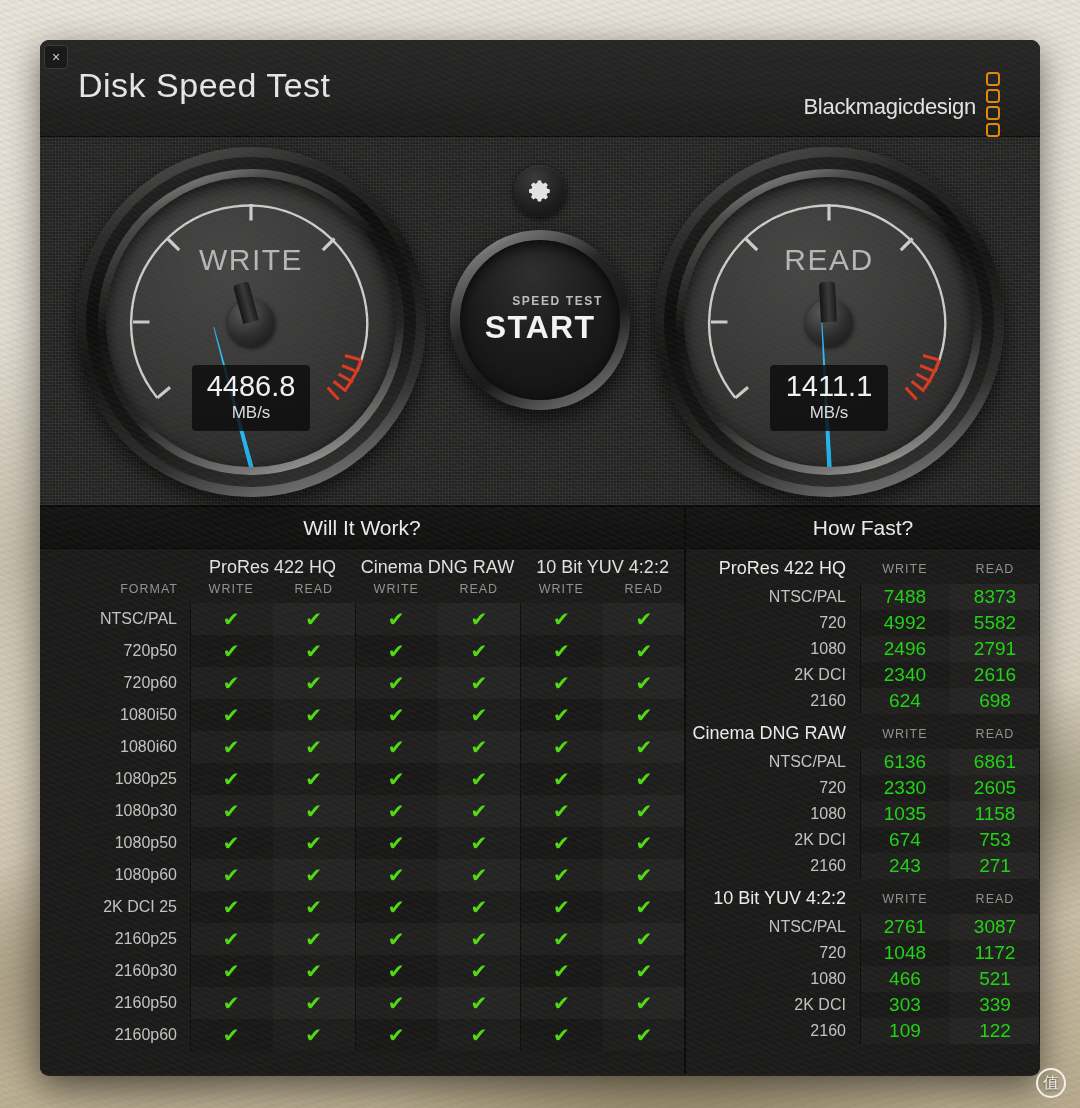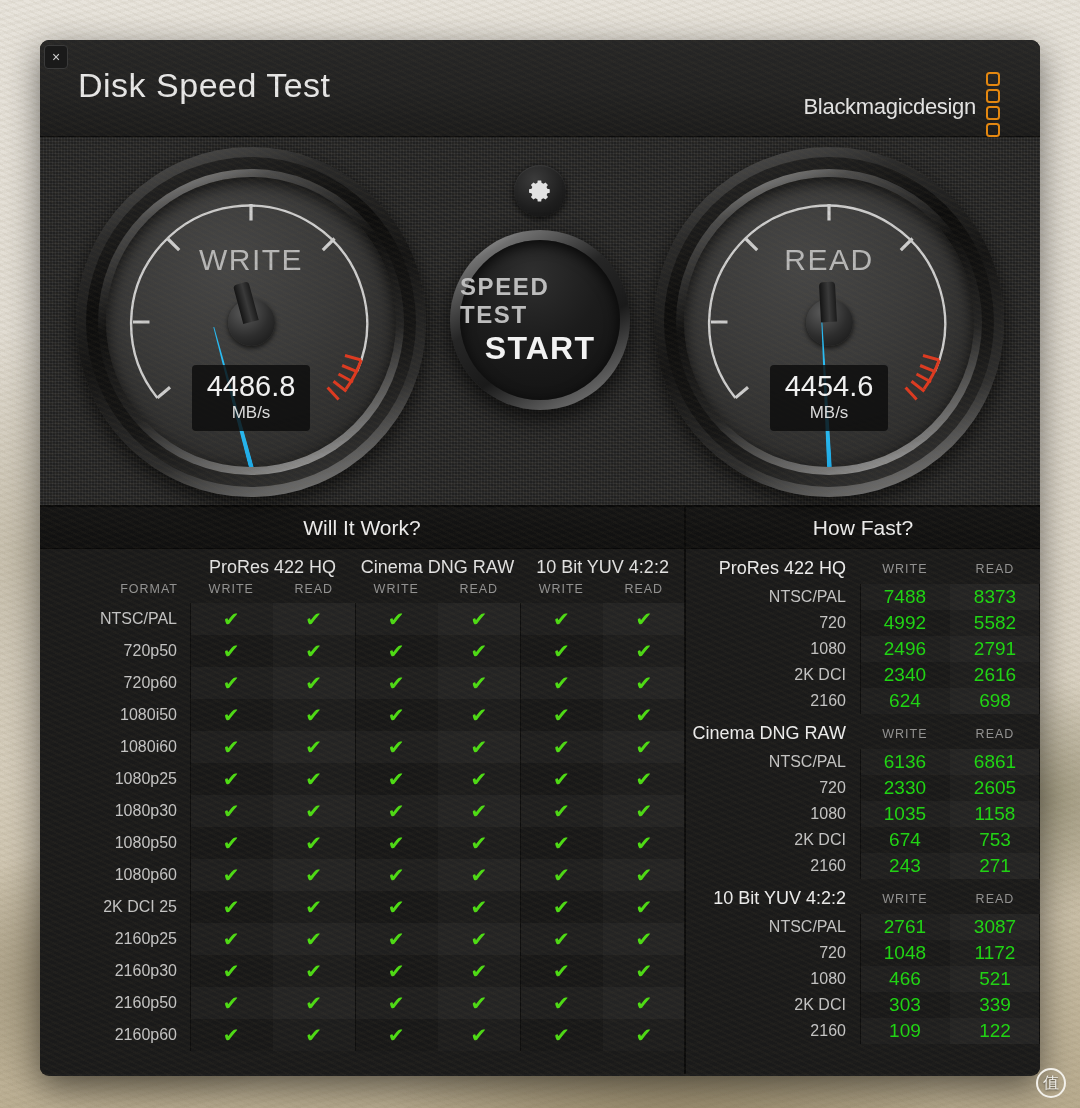--- a/index.html
+++ b/index.html
@@ -205,21 +205,21 @@
     box-shadow: 0 8px 22px rgba(0,0,0,0.7);
     display:flex; align-items:center; justify-content:center;
     cursor:pointer; z-index: 12;
   }
   #start-inner {
     width: 160px; height: 160px; border-radius:50%;
     background: radial-gradient(circle at 45% 22%, #2f2f2f 0%, #1c1c1c 45%, #101010 100%);
     display:flex; flex-direction:column; align-items:center; justify-content:center;
     box-shadow: inset 0 4px 14px rgba(0,0,0,0.8);
   }
-  #start-sub { font-size: 24px; font-weight:700; color:#bdbdbd; letter-spacing: 1.6px; }
+  #start-sub { font-size: 12px; font-weight:700; color:#bdbdbd; letter-spacing: 1.6px; margin-left: 35px; }
   #start-main { font-size: 32px; font-weight:700; color:#f2f2f2; letter-spacing: 1.2px; margin-top: 1px; }
 
   
   #results {
     display: flex;
     height: 567px;
     background: #1a1a1a;
   }
   #left-panel  { width: 646px; border-right: 2px solid #0a0a0a; }
   #right-panel { flex: 1; }
@@ -392,21 +392,21 @@
               <line x1="247.0" y1="205.0" x2="232.5" y2="197.0"></line>
               <line x1="240.4" y1="214.4" x2="227.5" y2="204.3"></line>
               <line x1="232.6" y1="222.6" x2="221.6" y2="210.6"></line>
             </g>
           </svg>
           <div class="label">READ</div>
           <div class="needle-base" style="transform: rotate(177deg);"></div>
           <div class="needle tip" id="needle-read" style="transform: rotate(-3deg);"></div>
           <div class="hub"></div>
           <div class="readout">
-            <div class="val">4454.6</div>
+            <div class="val">1411.1</div>
             <div class="unit">MB/s</div>
           </div>
         </div>
       </div>
 
       <div id="gear-btn">
         <svg width="26" height="26" viewBox="0 0 24 24">
           <path fill="#e2e2e2" d="M12 8.2a3.8 3.8 0 1 0 0 7.6 3.8 3.8 0 0 0 0-7.6zm0 5.6a1.8 1.8 0 1 1 0-3.6 1.8 1.8 0 0 1 0 3.6z"></path>
           <path fill="#e2e2e2" d="M21 13.6v-3.2l-2.3-.4a7 7 0 0 0-.7-1.7l1.3-1.9-2.2-2.3-1.9 1.3a7 7 0 0 0-1.7-.7L13.1 2.4H9.9l-.4 2.3a7 7 0 0 0-1.7.7L5.9 4.1 3.6 6.4l1.3 1.9a7 7 0 0 0-.7 1.7l-2.3.4v3.2l2.3.4c.16.6.4 1.17.7 1.7l-1.3 1.9 2.3 2.3 1.9-1.3c.53.3 1.1.54 1.7.7l.4 2.3h3.2l.4-2.3c.6-.16 1.17-.4 1.7-.7l1.9 1.3 2.3-2.3-1.3-1.9c.3-.53.54-1.1.7-1.7l2.3-.4z"></path>
         </svg>

